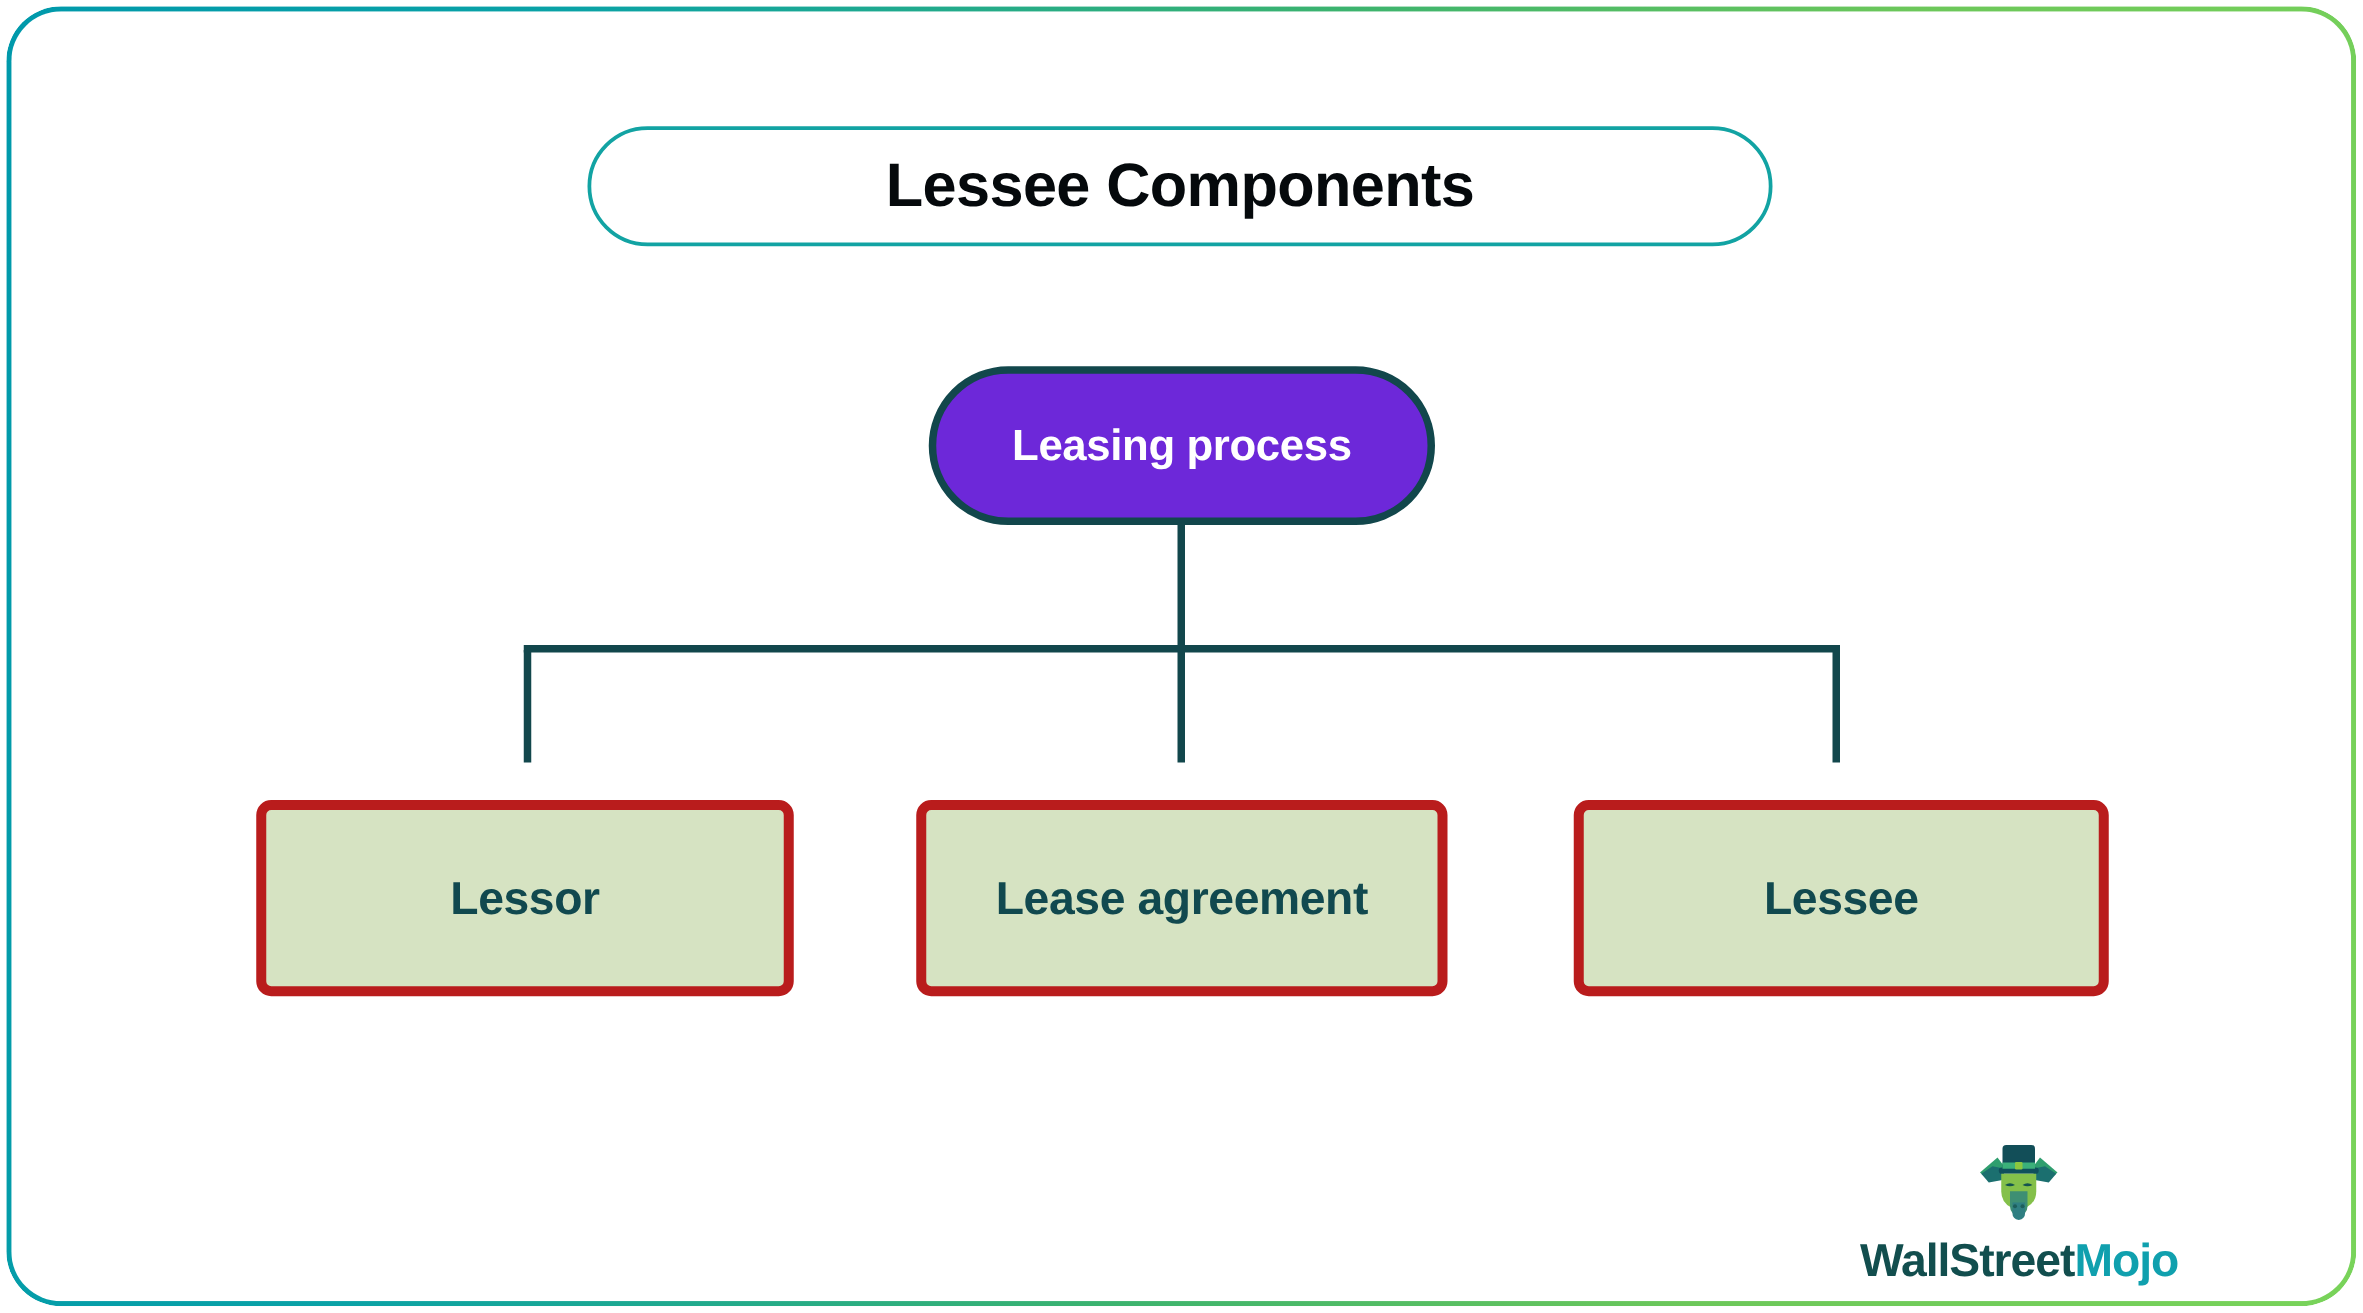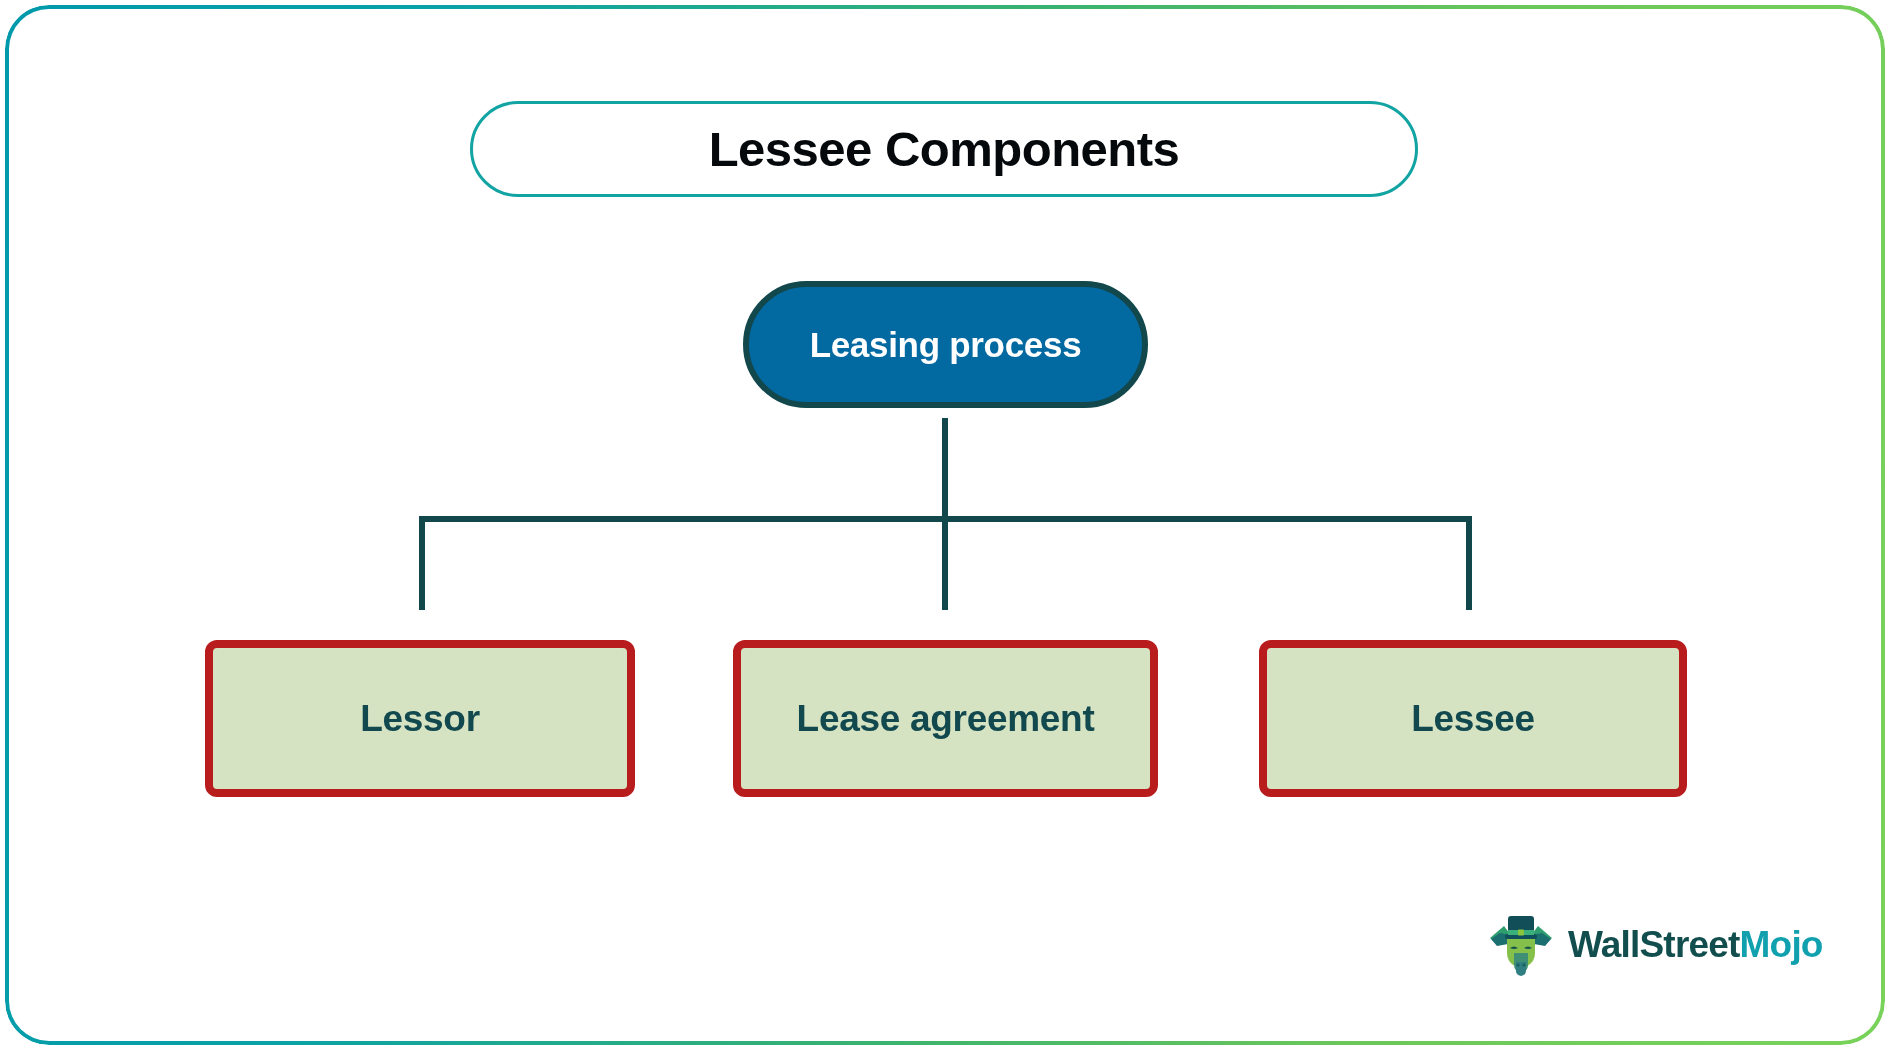--- a/index.html
+++ b/index.html
@@ -74,25 +74,25 @@
     color: #05090c;
     letter-spacing: -0.5px;
     line-height: 1;
     white-space: nowrap;
   }
 
   
   .root-node {
     position: absolute;
     left: 743px;
-    top: 281px;
+    top: 293px;
     width: 405px;
     height: 127px;
     box-sizing: border-box;
-    background: #0369a1;
+    background: #6d28d9;
     border: 6px solid #12474c;
     border-radius: 64px;
     display: flex;
     align-items: center;
     justify-content: center;
   }
   .root-label {
     font-size: 35px;
     font-weight: bold;
     color: #ffffff;
@@ -161,20 +161,21 @@
   }
 
   
   .logo {
     position: absolute;
     left: 1488px;
     top: 912px;
     display: flex;
     align-items: center;
     gap: 14px;
+    flex-direction: column;
   }
   .logo-mark {
     width: 66px;
     height: 64px;
     display: block;
   }
   .logo-wordmark {
     font-size: 37px;
     font-weight: bold;
     letter-spacing: -0.8px;

